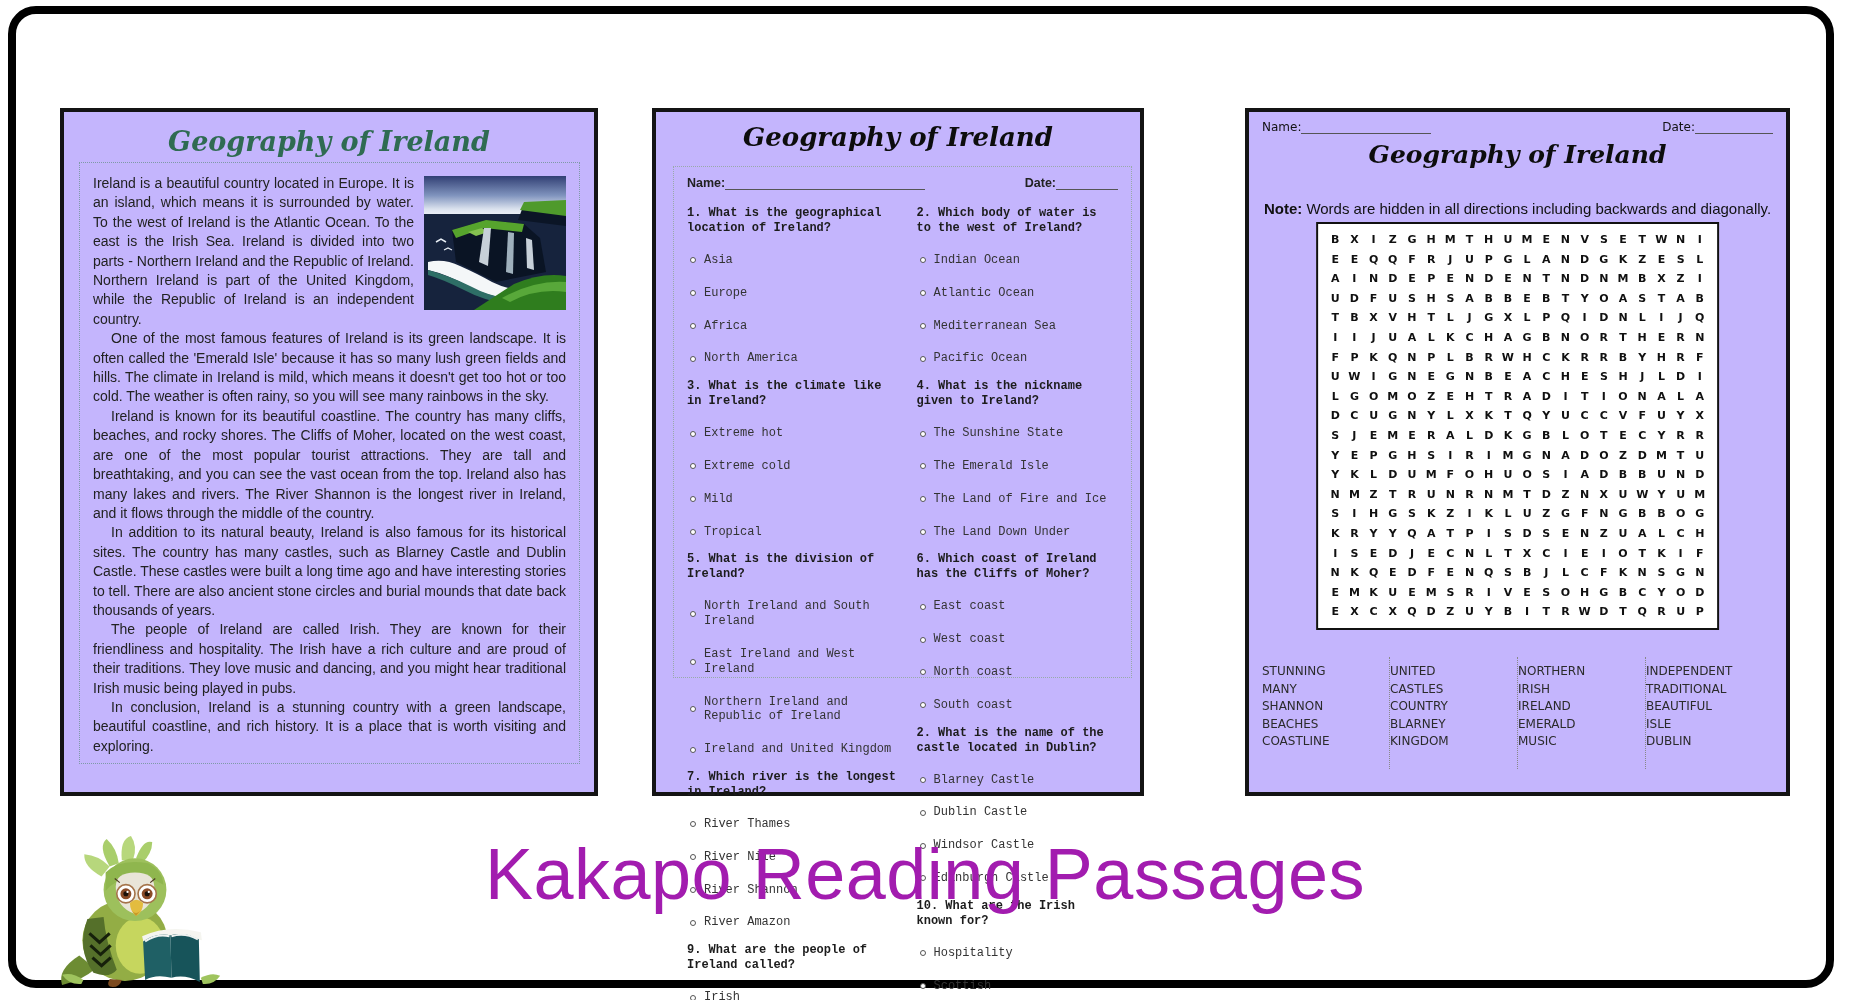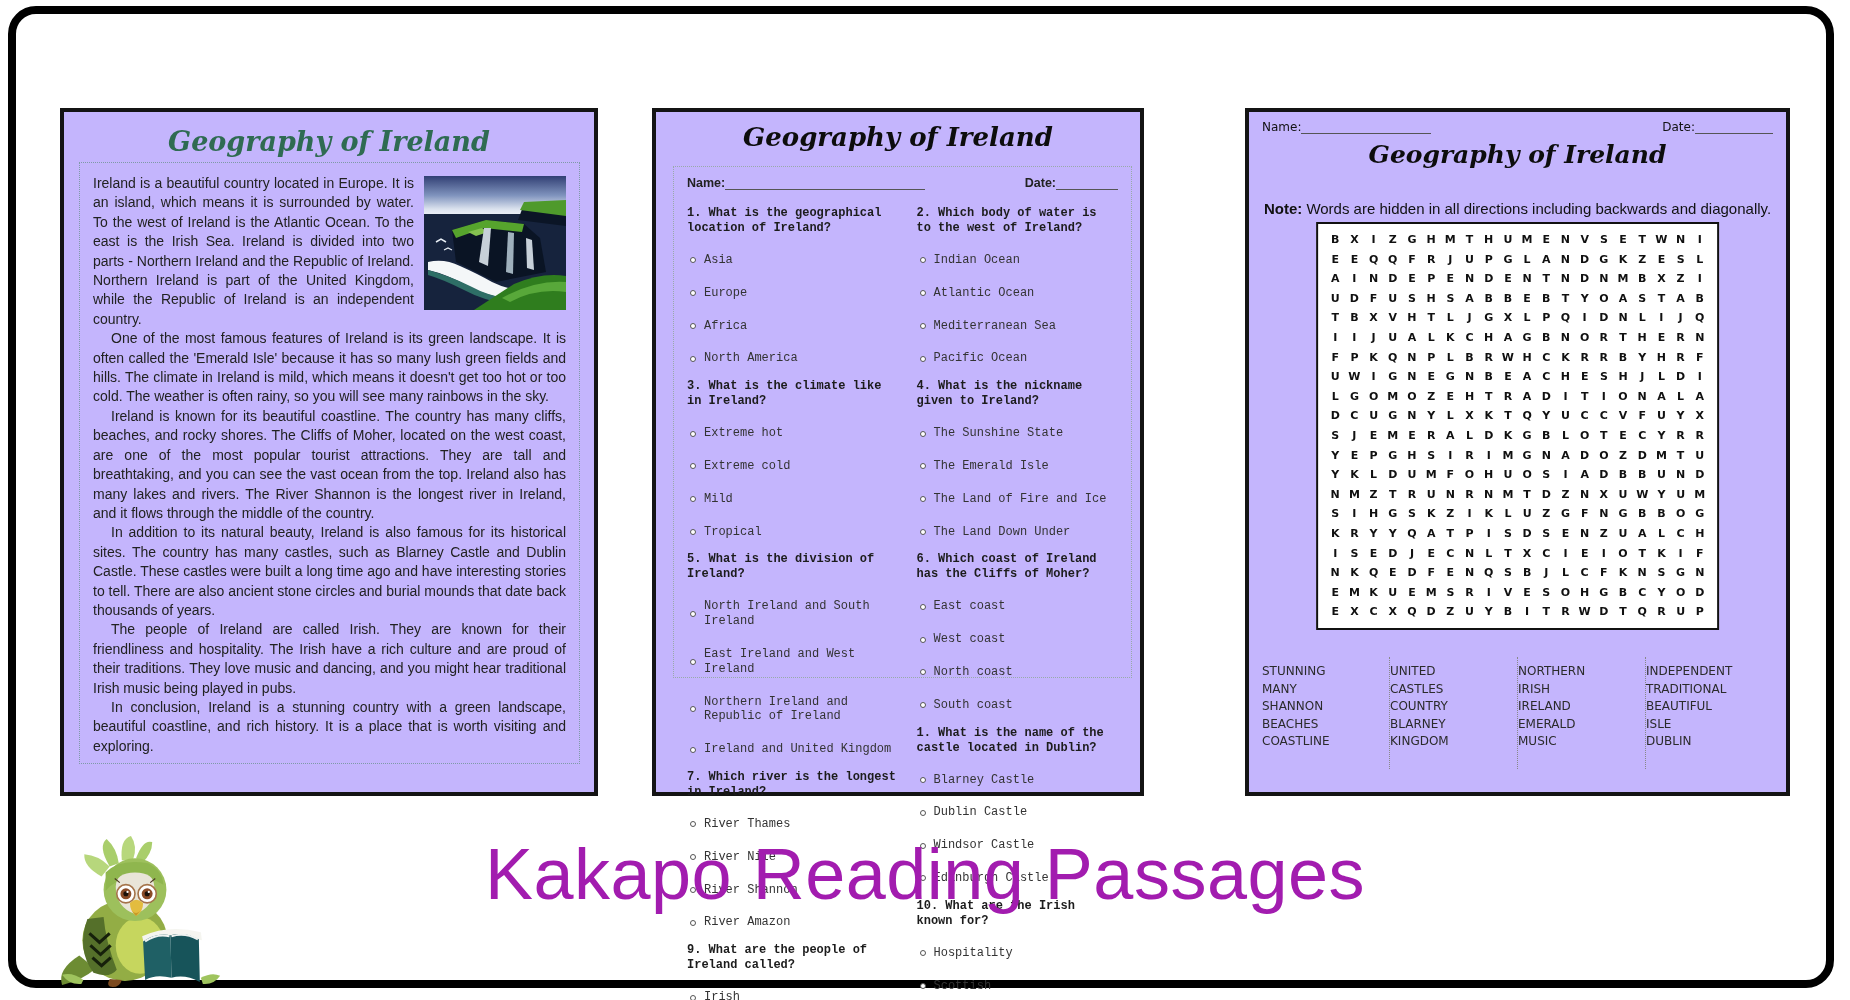--- a/index.html
+++ b/index.html
@@ -271,21 +271,21 @@
               <div class="q-opt">
                 <span class="q-dot"></span>
                 <span>North coast</span>
               </div>
               <div class="q-opt">
                 <span class="q-dot"></span>
                 <span>South coast</span>
               </div>
             </div>
             <div class="q-block">
-              <div class="q-title">1. What is the name of the castle located in Dublin?</div>
+              <div class="q-title">2. What is the name of the castle located in Dublin?</div>
               <div class="q-opt">
                 <span class="q-dot"></span>
                 <span>Blarney Castle</span>
               </div>
               <div class="q-opt">
                 <span class="q-dot"></span>
                 <span>Dublin Castle</span>
               </div>
               <div class="q-opt">
                 <span class="q-dot"></span>

